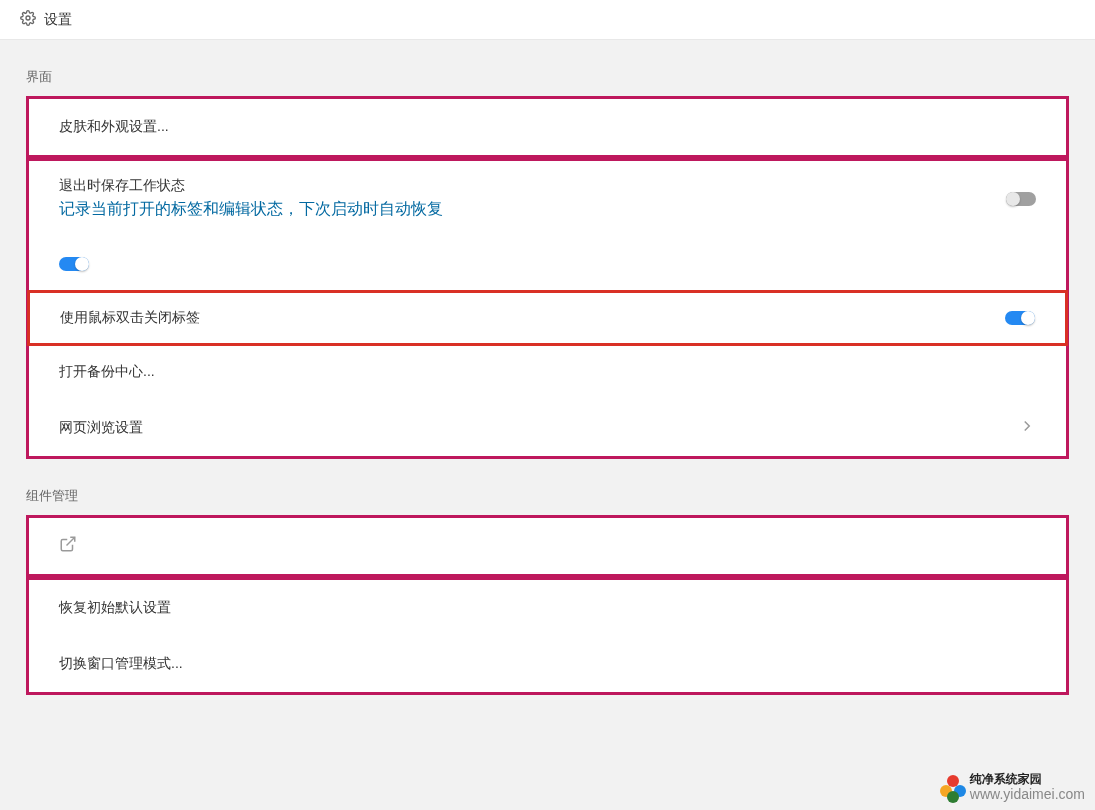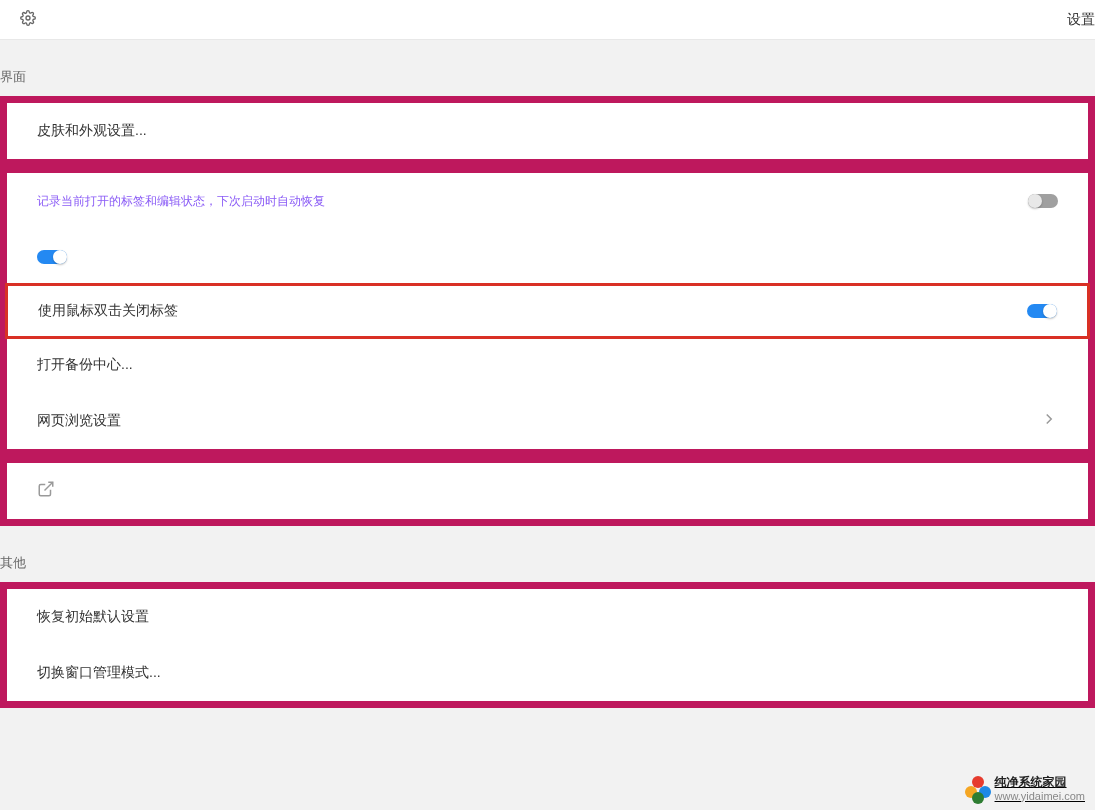--- a/index.html
+++ b/index.html
@@ -16,43 +16,42 @@
       position: relative;
     }
     .header {
       background: #ffffff;
       height: 40px;
       display: flex;
       align-items: center;
       padding-left: 20px;
       gap: 8px;
       border-bottom: 1px solid #e8e8e8;
-      justify-content: space-between;
     }
     .header svg {
       width: 16px;
       height: 16px;
       color: #666;
     }
     .header-title {
       font-size: 14px;
       color: #333;
     }
     .content {
-      padding: 0 0;
+      padding: 0 26px;
     }
     .section-label {
       font-size: 13px;
       color: #666;
       margin-top: 28px;
       margin-bottom: 10px;
     }
     .card {
       background: #ffffff;
-      border: 7px solid #be185d;
+      border: 3px solid #be185d;
     }
     .row {
       display: flex;
       align-items: center;
       justify-content: space-between;
       padding: 0 30px;
       min-height: 56px;
       position: relative;
     }
     .row-link {
@@ -63,22 +62,22 @@
       flex-direction: column;
       justify-content: center;
       gap: 4px;
       padding: 16px 0;
     }
     .row-title {
       font-size: 14px;
       color: #333;
     }
     .row-sub {
-      font-size: 12px;
-      color: #8b5cf6;
+      font-size: 16px;
+      color: #0369a1;
     }
     .row-highlight {
       border: 3px solid #d93025;
       margin: -2px;
       position: relative;
       z-index: 2;
     }
     .toggle {
       width: 30px;
       height: 14px;
@@ -105,21 +104,20 @@
       height: 18px;
       color: #9a9a9a;
     }
     .watermark {
       position: absolute;
       bottom: 8px;
       right: 10px;
       display: flex;
       align-items: center;
       gap: 4px;
-      text-decoration: underline;
     }
     .watermark-icon {
       position: relative;
       width: 26px;
       height: 26px;
     }
     .watermark-icon .c {
       position: absolute;
       width: 12px;
       height: 12px;
@@ -129,21 +127,21 @@
       display: flex;
       flex-direction: column;
       line-height: 1.1;
     }
     .watermark-line1 {
       font-size: 12px;
       font-weight: bold;
       color: #222;
     }
     .watermark-line2 {
-      font-size: 11px;
+      font-size: 14px;
       color: #888;
       text-align: center;
     }
   </style>
 </head>
 <body>
 
 <div class="header">
   <span>
     <svg viewBox="0 0 24 24" fill="none" stroke="currentColor" stroke-width="2">
@@ -161,20 +159,21 @@
     <div class="row row-link">
       <div class="row-text">
         <span class="row-title">皮肤和外观设置...</span>
       </div>
     </div>
   </div>
 
   <div class="card">
     <div class="row">
       <div class="row-text">
+        <span class="row-title">退出时保存工作状态</span>
         <span class="row-sub">记录当前打开的标签和编辑状态，下次启动时自动恢复</span>
       </div>
       <div class="toggle toggle-off"></div>
     </div>
     <div class="row">
       <div class="toggle toggle-on"></div>
     </div>
     <div class="row row-highlight">
       <div class="row-text">
         <span class="row-title">使用鼠标双击关闭标签</span>
@@ -191,33 +190,33 @@
         <span class="row-title">网页浏览设置</span>
       </div>
       <span class="chevron-icon">
         <svg viewBox="0 0 24 24" fill="none" stroke="currentColor" stroke-width="2">
             <polyline points="9 18 15 12 9 6"></polyline>
           </svg>
       </span>
     </div>
   </div>
 
+  <div class="section-label">组件管理</div>
   <div class="card">
     <div class="row row-link">
       <span class="external-icon">
         <svg viewBox="0 0 24 24" fill="none" stroke="currentColor" stroke-width="2">
           <path d="M18 13v6a2 2 0 0 1-2 2H5a2 2 0 0 1-2-2V8a2 2 0 0 1 2-2h6"></path>
           <polyline points="15 3 21 3 21 9"></polyline>
           <line x1="10" y1="14" x2="21" y2="3"></line>
         </svg>
       </span>
     </div>
   </div>
 
-  <div class="section-label">其他</div>
   <div class="card">
     <div class="row row-link">
       <div class="row-text">
         <span class="row-title">恢复初始默认设置</span>
       </div>
     </div>
     <div class="row row-link">
       <div class="row-text">
         <span class="row-title">切换窗口管理模式...</span>
       </div>

